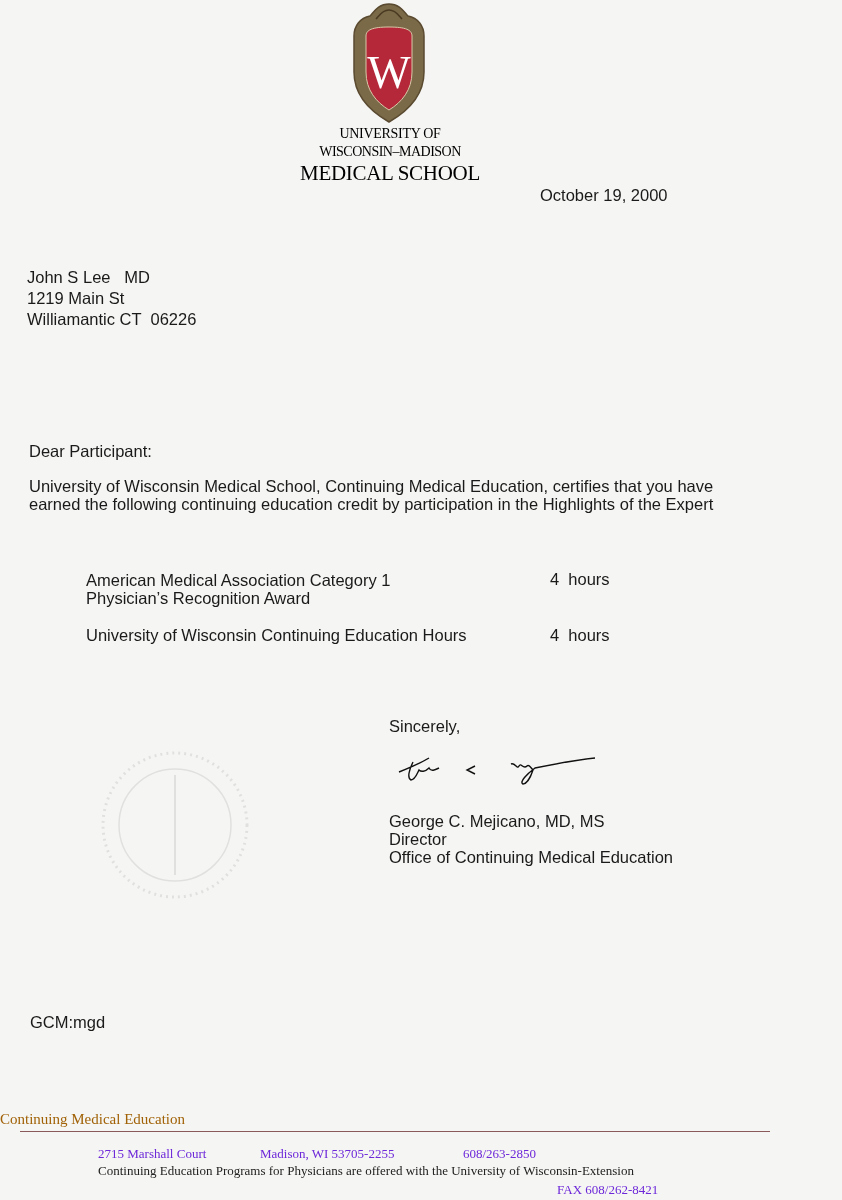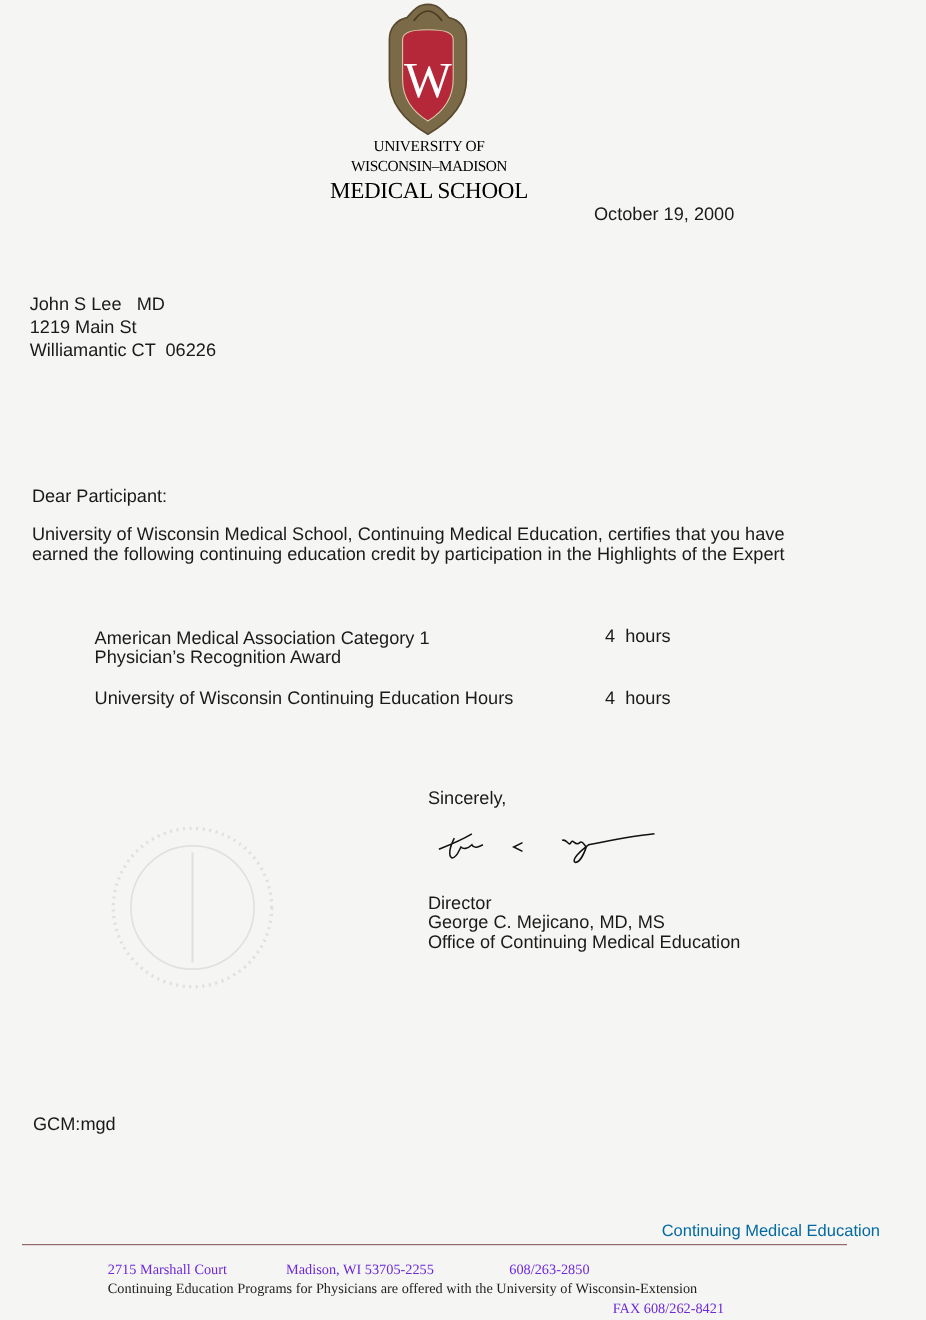--- a/index.html
+++ b/index.html
@@ -38,21 +38,21 @@
 
   #closing { left: 389px; top: 717px; }
   #signature { left: 395px; top: 750px; width: 210px; height: 38px; }
   #signer { left: 389px; top: 812px; }
   #signer div { height: 18px; }
 
   #seal { left: 95px; top: 745px; width: 160px; height: 160px; opacity: 0.08; }
 
   #initials { left: 30px; top: 1013px; }
 
-  #footer-title { left: 0; width: 800px; top: 1111px; text-align: right; font-family: Liberation Sans, sans-serif; font-size: 15px; color: #0369a1; }
+  #footer-title { left: 0; width: 800px; top: 1111px; text-align: left; font-family: Liberation Serif, serif; font-size: 15px; color: #a16207; }
   #footer-rule { left: 20px; top: 1131px; width: 750px; height: 0; border-top: 1.5px solid #8a5a5a; }
   .foot { font-family: "Liberation Serif", serif; font-size: 13px; color: #6d28d9; top: 1146px; }
   #f-street { left: 98px; }
   #f-city { left: 260px; }
   #f-phone { left: 463px; }
   #f-fax { left: 557px; margin-top: 36px; }
   #f-note { left: 98px; top: 1163px; font-family: "Liberation Serif", serif; font-size: 13px; color: #222; }
 </style>
 </head>
 <body>
@@ -90,22 +90,22 @@
 
 <div id="closing" class="abs sans">Sincerely,</div>
 
 <svg id="signature" class="abs" viewBox="0 0 210 38">
   <path d="M4 22 C14 18 24 14 34 8 M18 12 C14 20 12 28 16 30 C20 30 22 24 24 20 C26 22 30 22 34 18 C36 22 40 20 44 18" stroke="#111" stroke-width="1.4" fill="none"></path>
   <path d="M80 16 L72 20 L80 24" stroke="#111" stroke-width="1.4" fill="none"></path>
   <path d="M116 14 C120 12 122 20 124 16 C126 12 128 20 132 16 C134 14 136 18 138 20 C136 26 132 34 128 34 C124 32 132 24 140 18 C160 14 180 10 200 8" stroke="#111" stroke-width="1.4" fill="none"></path>
 </svg>
 
 <div id="signer" class="abs sans">
+  <div>George C. Mejicano, MD, MS</div>
   <div>Director</div>
-  <div>George C. Mejicano, MD, MS</div>
   <div>Office of Continuing Medical Education</div>
 </div>
 
 <svg id="seal" class="abs" viewBox="0 0 160 160">
   <circle cx="80" cy="80" r="72" fill="none" stroke="#000" stroke-width="3" stroke-dasharray="2 4"></circle>
   <circle cx="80" cy="80" r="56" fill="none" stroke="#000" stroke-width="1.5"></circle>
   <line x1="80" y1="30" x2="80" y2="130" stroke="#000" stroke-width="2"></line>
 </svg>
 
 <div id="initials" class="abs sans">GCM:mgd</div>

